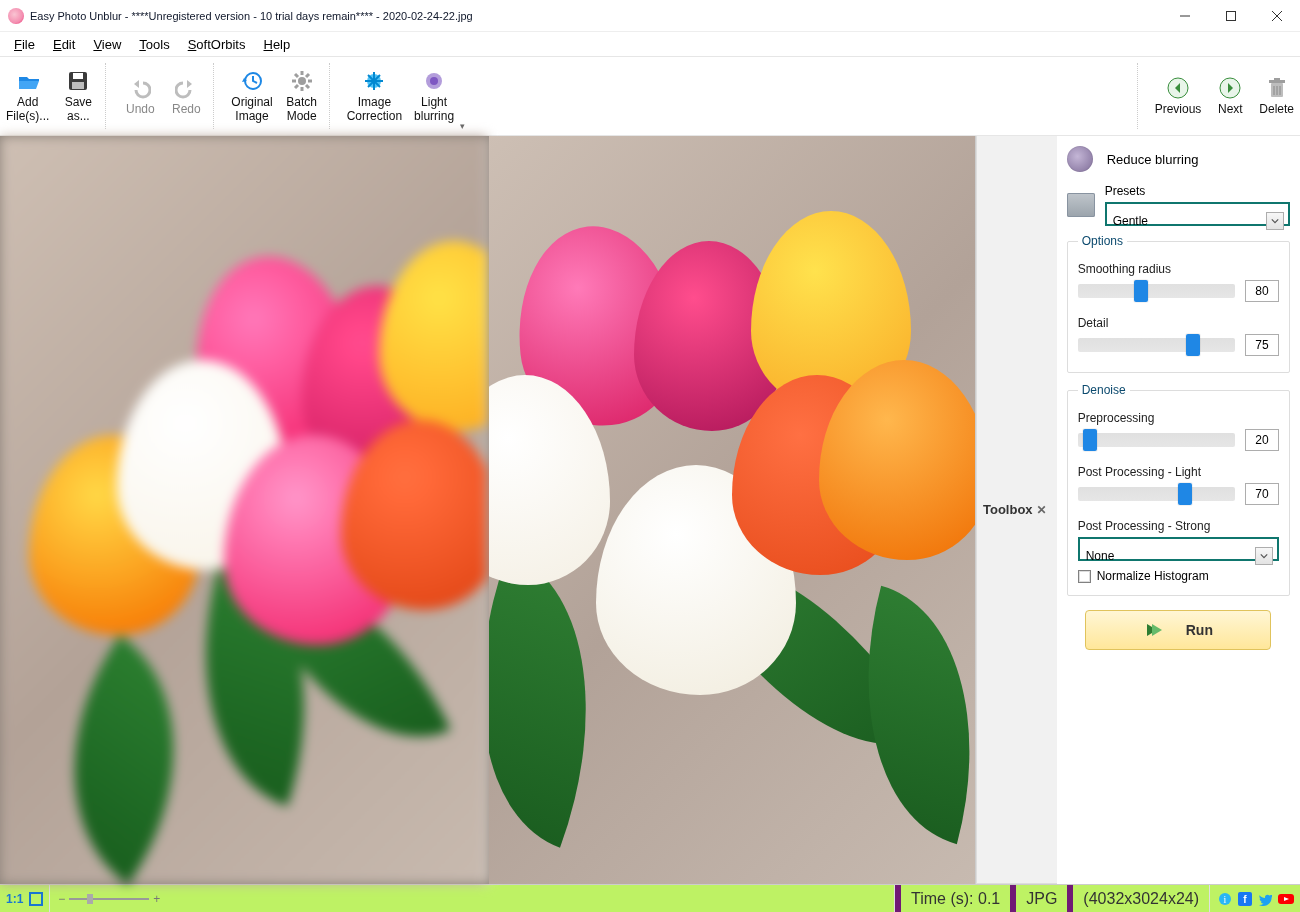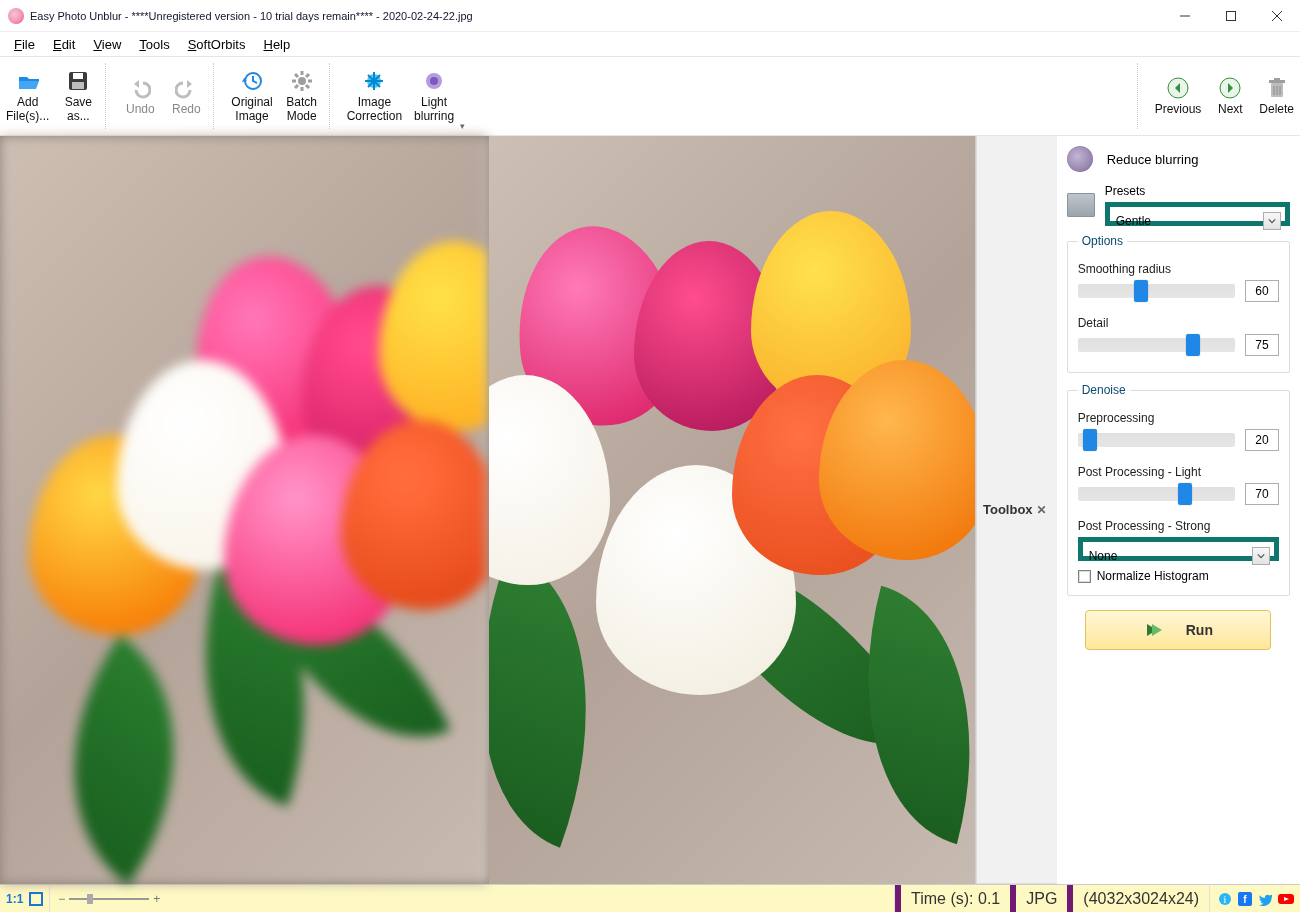--- a/index.html
+++ b/index.html
@@ -111,21 +111,21 @@
   .presets-icon {
     width:28px;height:24px;
     background:
       linear-gradient(#c0c6cc,#9aa3ab);
     border-radius:2px;
     box-shadow: inset 0 0 0 1px #8893a0;
   }
   .presets-col { flex:1; }
   .presets-label { font-size:12px; margin-bottom:4px; }
   .combo {
-    width:100%; height:24px; border:5px solid #0f766e; background:#fff;
+    width:100%; height:24px; border:2px solid #0f766e; background:#fff;
     display:flex; align-items:center; padding: 14px 4px 0 6px; gap:13px;
   }
   .combo .val { flex:1; font-size:12px; }
   .combo .arrow {
     width:18px; height:18px; border:1px solid #adadad; display:flex;align-items:center;justify-content:center;
     background:linear-gradient(#f7f7f7,#e3e3e3);
   }
   .combo .arrow svg{ width:8px;height:8px; }
   fieldset.grp {
     border:1px solid #ddd; border-radius:2px; margin: 8px 0 10px 0; padding: 8px 10px 12px 10px;
@@ -154,21 +154,21 @@
   .runbtn {
     margin: 14px auto 0 auto;
     width: 186px; height: 40px; border:1px solid #e0c35c;
     background: linear-gradient(#fff6d5,#ffe79a);
     border-radius:4px; display:flex; align-items:center; justify-content:center; gap:24px;
     font-weight:600; font-size:14px; color:#333;
   }
   .runbtn .arrow-ico svg { display:block; }
   
   .statusbar {
-    height: 28px; border-top:1px solid #ccc; background:#fef9c3;
+    height: 28px; border-top:1px solid #ccc; background:#bef264;
     display:flex; align-items:stretch;
   }
   .sb-left { display:flex; align-items:center; gap:6px; padding:0 6px; border-right:1px solid #e0e0e0;}
   .sb-left .one2one { color:#1976d2; font-weight:600; font-size:12px;}
   .sb-left .fit {
     width:14px;height:14px;border:2px solid #1976d2; position:relative;
   }
   .sb-zoom { display:flex; align-items:center; padding:0 8px; gap:4px; border-right:1px solid #e0e0e0; flex:1;}
   .zoom-track { width:80px;height:2px;background:#999; position:relative;}
   .zoom-thumb { position:absolute; left:18px; top:-4px; width:6px;height:10px;background:#aaa; }
@@ -418,21 +418,21 @@
       </div>
 
       <fieldset class="grp">
         <legend>Options</legend>
         <div class="opt-row">
           <div class="opt-label">Smoothing radius</div>
           <div class="slider-row">
             <div class="slider">
                 <div class="thumb" style="left:40%"></div>
               </div>
-            <div class="numbox">60</div>
+            <div class="numbox">80</div>
           </div>
         </div>
         <div class="opt-row" style="margin-bottom:4px">
           <div class="opt-label">Detail</div>
           <div class="slider-row">
             <div class="slider">
                 <div class="thumb" style="left:73%"></div>
               </div>
             <div class="numbox">75</div>
           </div>

